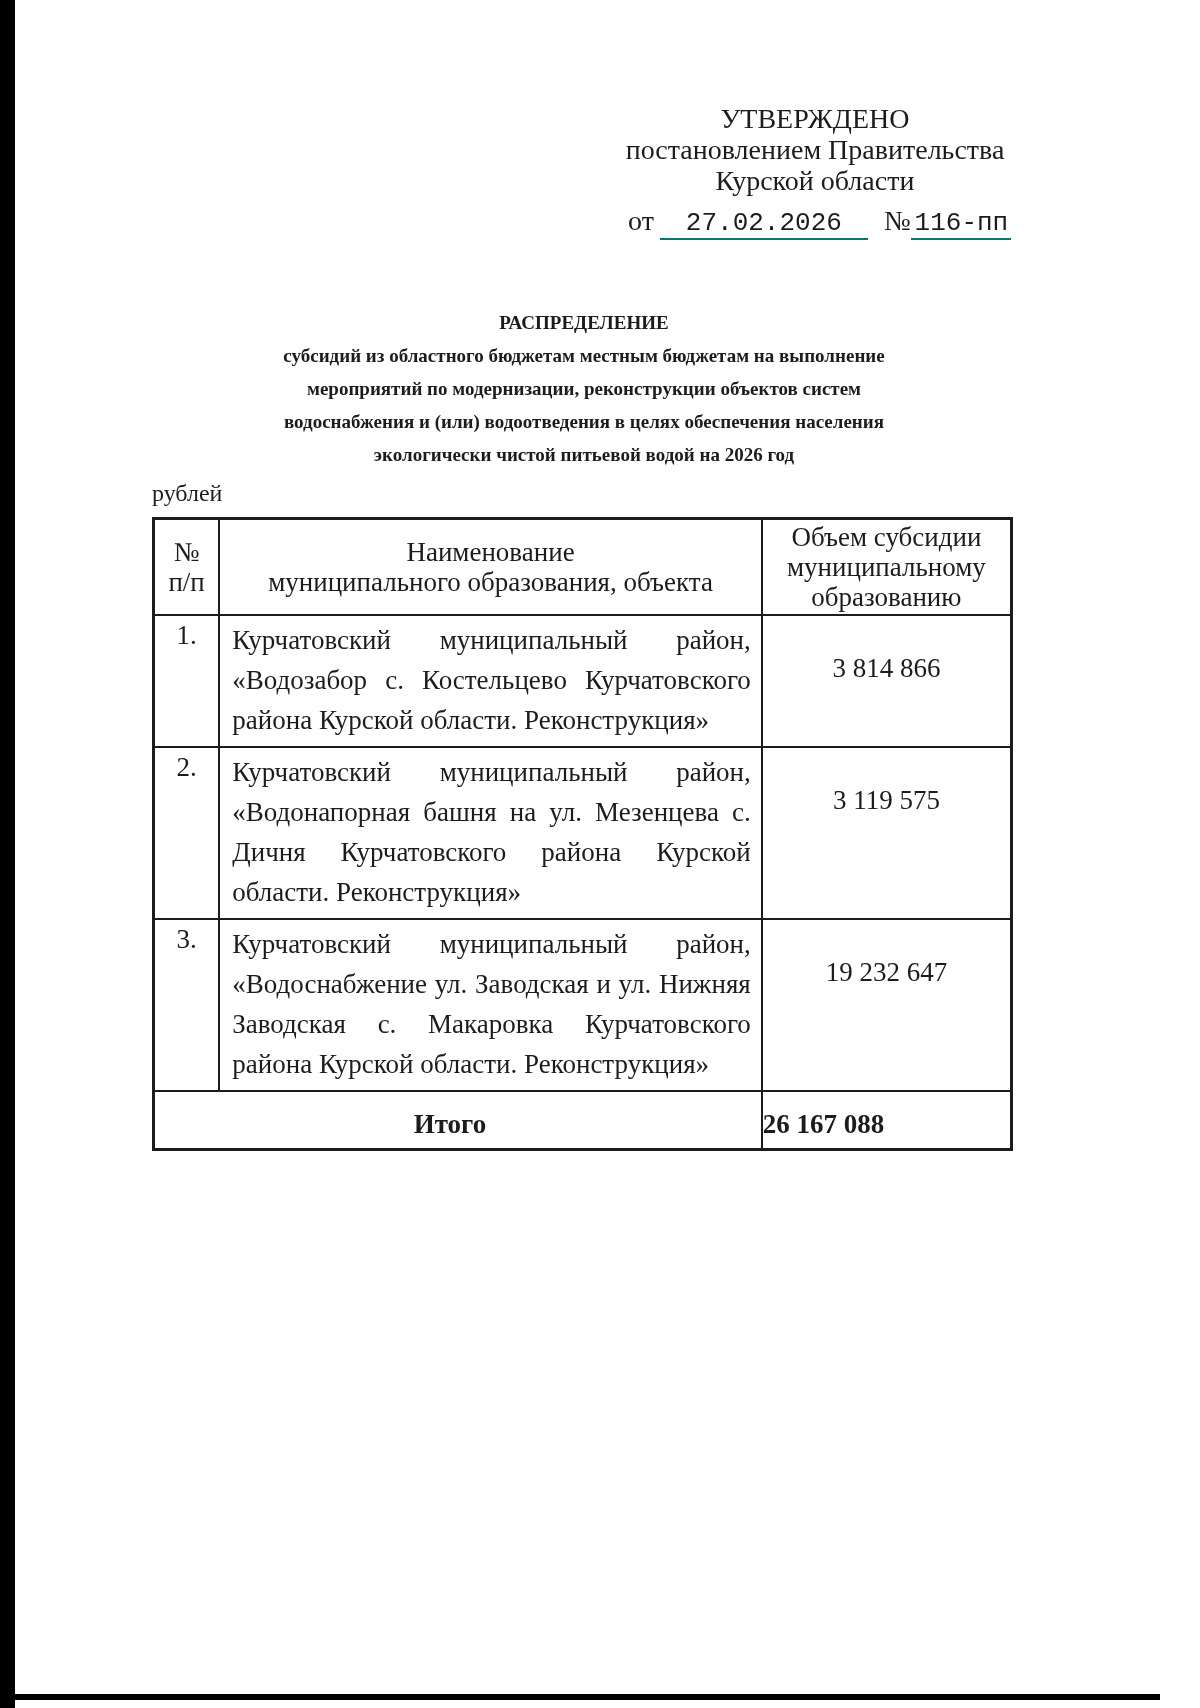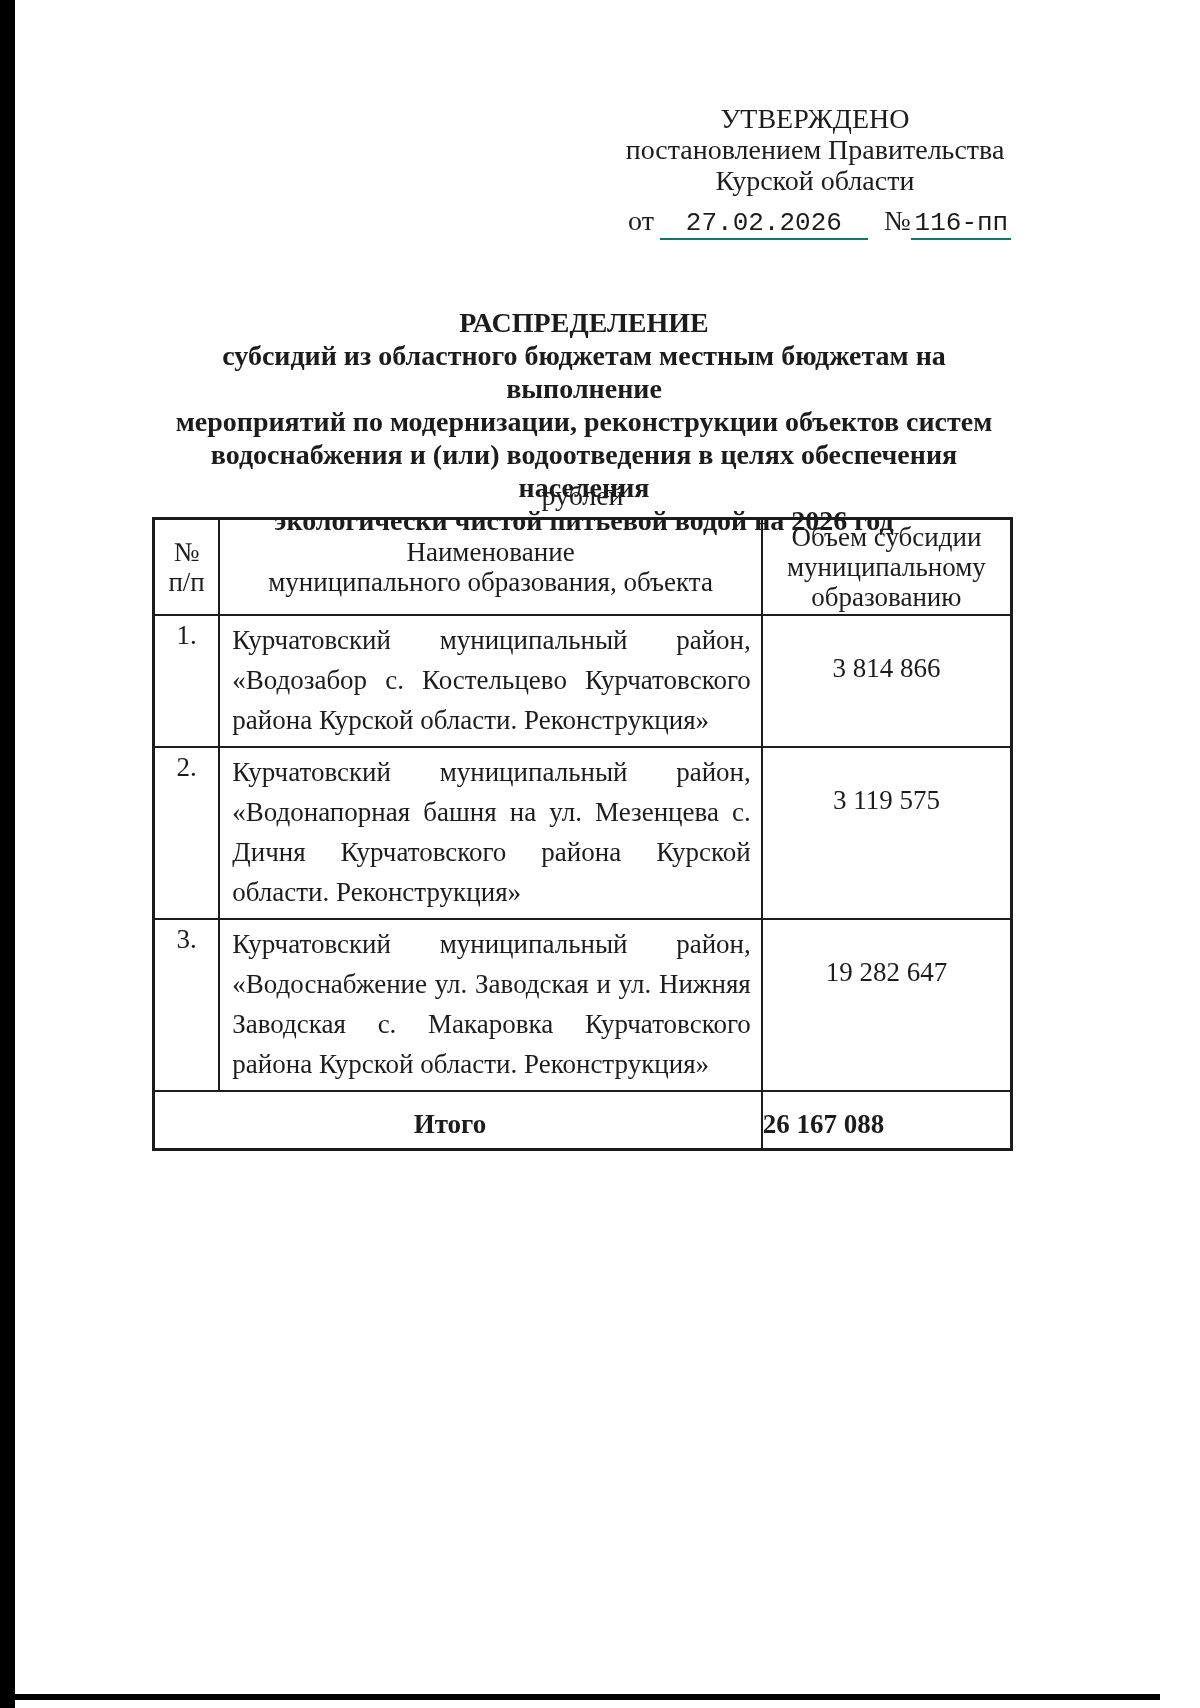--- a/index.html
+++ b/index.html
@@ -30,28 +30,28 @@
     text-align:center; line-height:30px;
   }
   .typed { font-family:"Liberation Mono","DejaVu Sans Mono",monospace; font-size:26px; }
   .date-slot { min-width:208px; margin-left:6px; margin-right:16px; }
   .num-slot  { min-width:100px; text-align:left; padding-left:4px; }
 
   
   .doc-title {
     position:absolute; top:306px; left:150px; width:868px;
     text-align:center; font-weight:bold;
-    font-size:28px; line-height:33px;
+    font-size:19px; line-height:33px;
   }
   .doc-title .heading { display:block; }
 
   
   .units-note {
     position:absolute; top:480px; left:152px; width:861px;
-    text-align:center; font-size:28px;
+    text-align:left; font-size:24px;
   }
 
   
   table.subsidy {
     position:absolute; top:517px; left:152px; width:861px;
     border-collapse:collapse; font-size:27px;
     border:3px solid #1c1c1c;
   }
   table.subsidy th, table.subsidy td {
     border:2px solid #1c1c1c;
@@ -137,21 +137,21 @@
         <td class="col-amount">3 814 866</td>
       </tr>
       <tr>
         <td class="col-num">2.</td>
         <td class="col-name">Курчатовский муниципальный район, «Водонапорная башня на ул. Мезенцева с. Дичня Курчатовского района Курской области. Реконструкция»</td>
         <td class="col-amount">3 119 575</td>
       </tr>
       <tr>
         <td class="col-num">3.</td>
         <td class="col-name">Курчатовский муниципальный район, «Водоснабжение ул. Заводская и ул. Нижняя Заводская с. Макаровка Курчатовского района Курской области. Реконструкция»</td>
-        <td class="col-amount">19 282 647</td>
+        <td class="col-amount">19 232 647</td>
       </tr>
     </tbody>
   <tbody>
     <tr class="total-row">
       <td colspan="2" class="total-label">Итого</td>
       <td class="total-amount">26 167 088</td>
     </tr>
   </tbody>
 </table>
 

